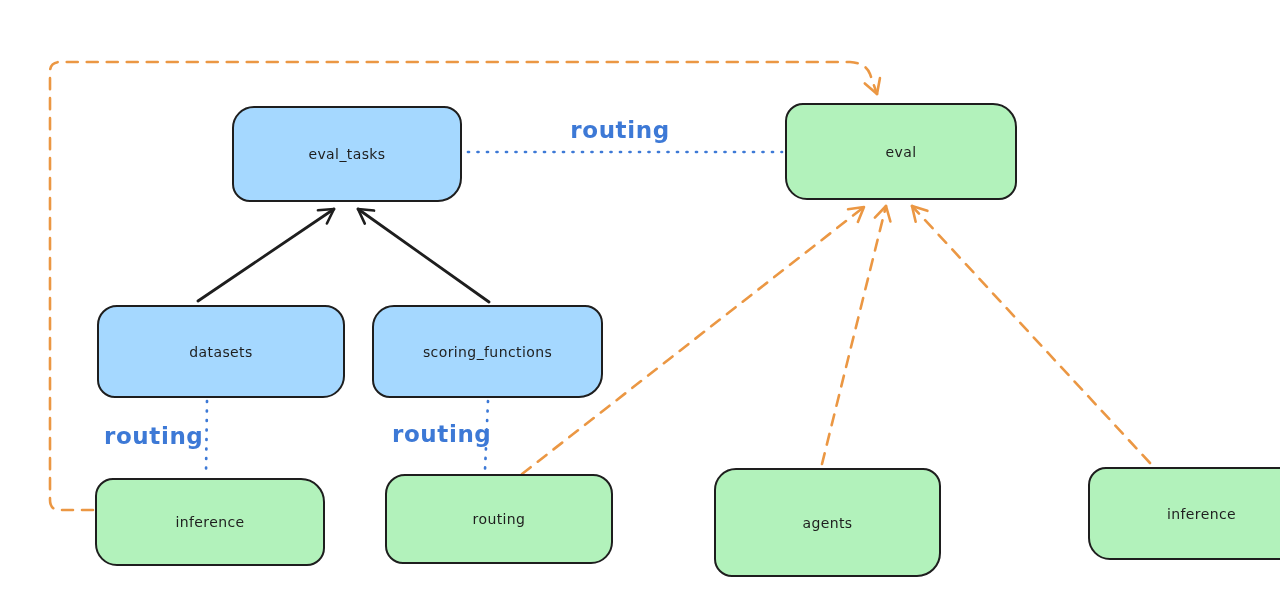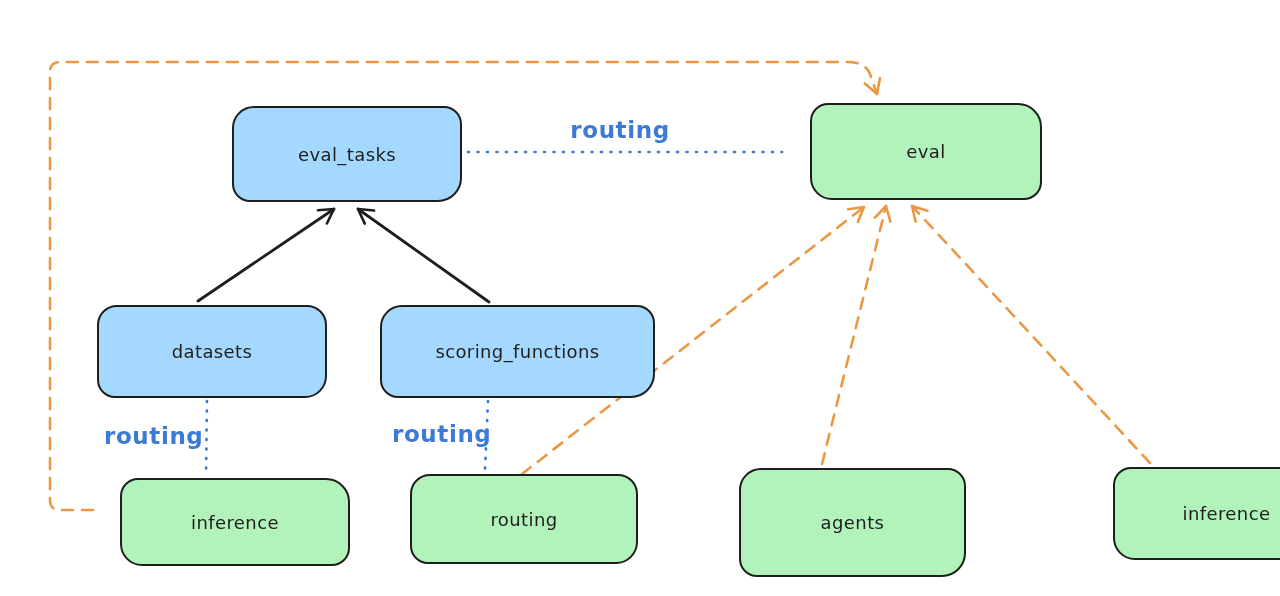--- a/index.html
+++ b/index.html
@@ -8,33 +8,33 @@
     background:var(--canvas-bg,#ffffff);
     font-family:"DejaVu Sans","Liberation Sans",sans-serif;
     overflow:hidden;
   }
   .wires{position:absolute;left:0;top:0;width:1280px;height:596px;}
 
   .node{
     position:absolute;display:flex;align-items:center;justify-content:center;
     border:2.6px solid var(--stroke-dark,#1e1e1e);
     color:var(--stroke-dark,#1e1e1e);
-    font-size:18px;letter-spacing:.4px;
+    font-size:14px;letter-spacing:.4px;
     box-sizing:border-box;
   }
   .node.blue{background:var(--node-blue,#a5d8ff);}
-  .node.green{background:var(--node-green,#b2f2bb);margin-left:25px;}
+  .node.green{background:var(--node-green,#b2f2bb);}
   .r1{border-radius:22px 18px 24px 18px;}
   .r2{border-radius:18px 24px 18px 22px;}
   .r3{border-radius:20px 20px 22px 18px;}
 
   #n-eval_tasks{left:232px;top:106px;width:230px;height:96px;}
   #n-eval{left:785px;top:103px;width:232px;height:97px;}
-  #n-datasets{left:97px;top:305px;width:230px;height:93px;}
-  #n-scoring_functions{left:380px;top:305px;width:275px;height:93px;}
+  #n-datasets{left:97px;top:305px;width:248px;height:93px;}
+  #n-scoring_functions{left:372px;top:305px;width:231px;height:93px;}
   #n-datasetio{left:95px;top:478px;width:230px;height:88px;}
   #n-scoring{left:385px;top:474px;width:228px;height:90px;}
   #n-agents{left:714px;top:468px;width:227px;height:109px;}
   #n-inference{left:1088px;top:467px;width:227px;height:93px;}
 
   .edge-label{
     position:absolute;text-align:center;
     color:var(--routing-blue,#3d79d6);
     font-weight:bold;font-size:23px;letter-spacing:.6px;
   }

